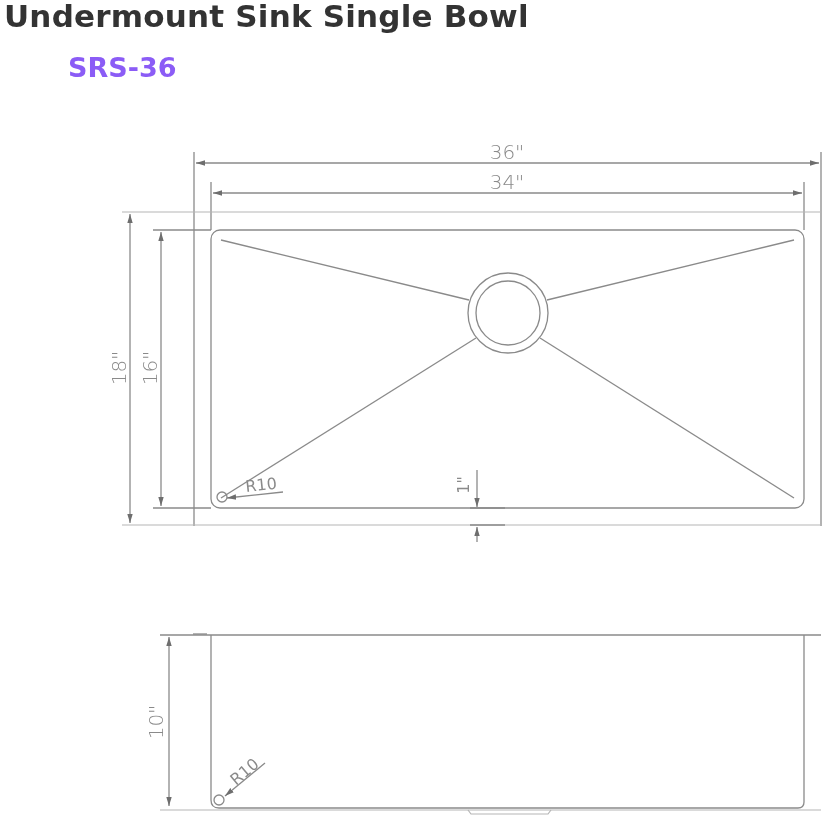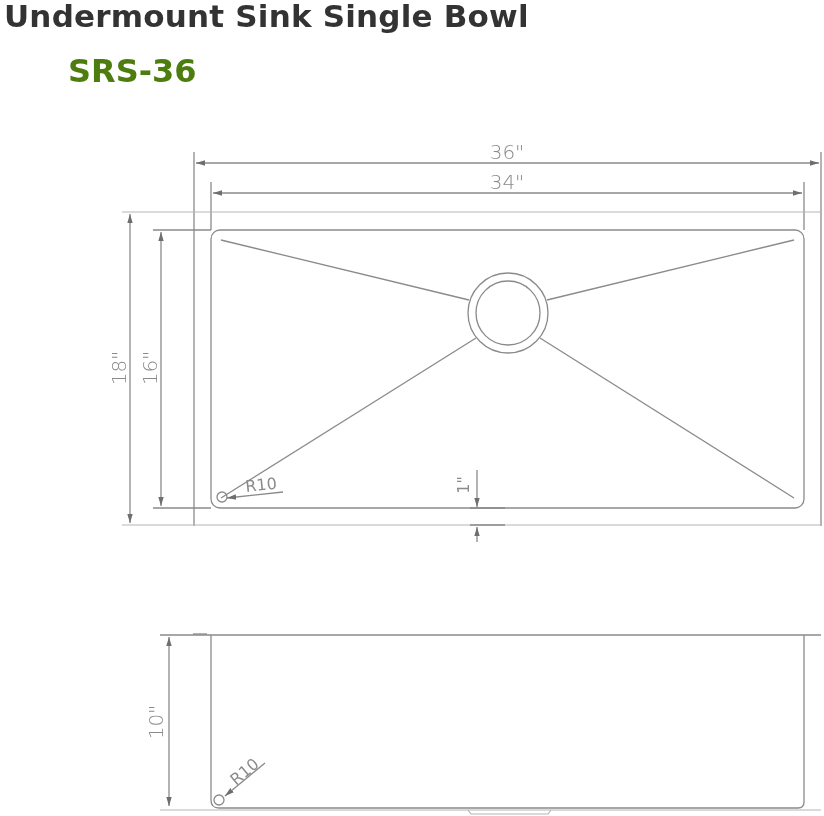--- a/index.html
+++ b/index.html
@@ -6,21 +6,21 @@
     body { width: 824px; height: 816px; position: relative; overflow: hidden; }
     .title {
       position: absolute; left: 4px; top: -2px;
       font-family: "DejaVu Sans", sans-serif; font-weight: bold;
       font-size: 31px; color: #333333; letter-spacing: 0.2px;
       white-space: nowrap;
     }
     .subtitle {
       position: absolute; left: 68px; top: 52px;
       font-family: "DejaVu Sans", sans-serif; font-weight: bold;
-      font-size: 32px; color: #4d7c0f; white-space: nowrap;
+      font-size: 27px; color: #8b5cf6; white-space: nowrap;
     }
     svg { position: absolute; left: 0; top: 0; }
     .ln { stroke: #8a8a8a; stroke-width: 1.3; fill: none; }
     .lnl { stroke: #b5b5b5; stroke-width: 1.2; fill: none; }
     .dim-txt {
       font-family: "DejaVu Sans", sans-serif; font-size: 20px;
       fill: #8a8a8a; font-weight: 300;
     }
     .dim-sm { font-family: "DejaVu Sans", sans-serif; font-size: 16px; fill: #8a8a8a; }
   </style>

